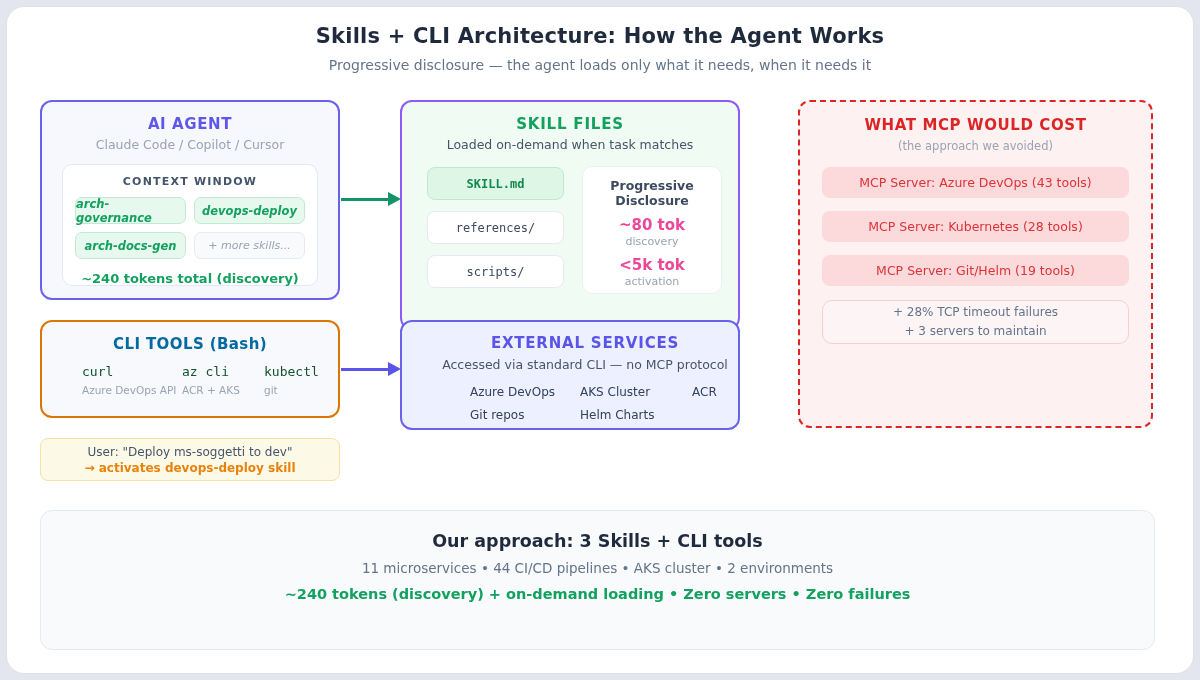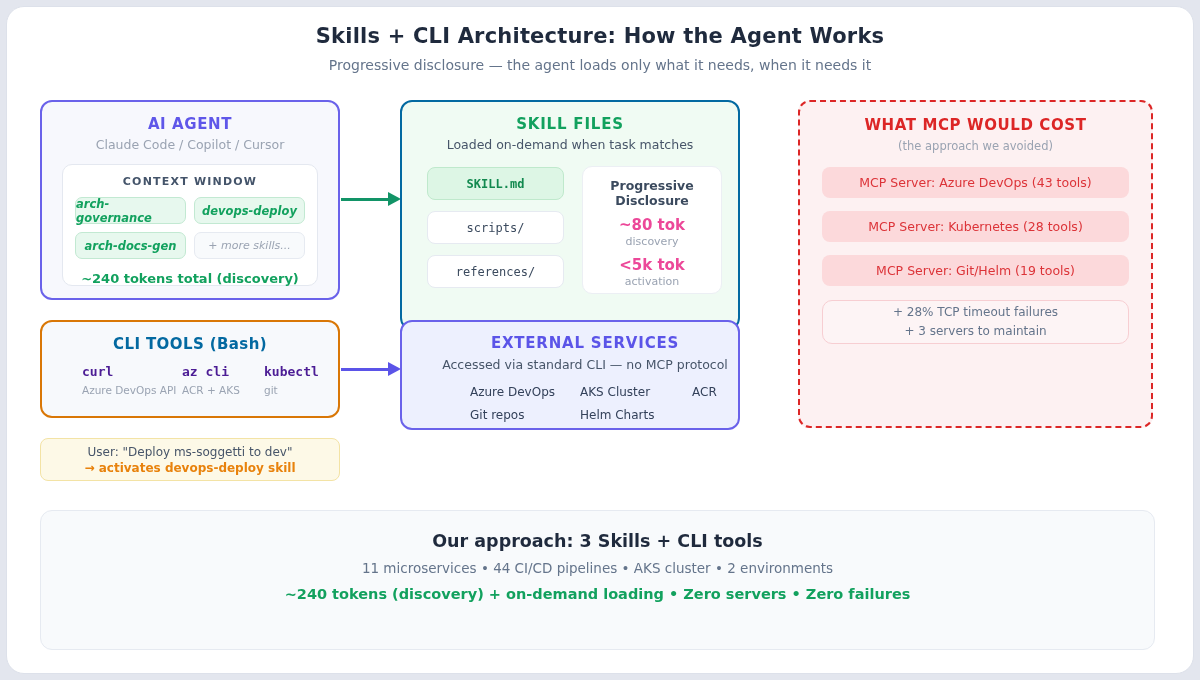--- a/index.html
+++ b/index.html
@@ -30,21 +30,21 @@
 
   
   .arrow-line{position:absolute;height:3px;}
   .arrow-head{position:absolute;width:0;height:0;border-top:7px solid transparent;border-bottom:7px solid transparent;}
   .arrow-green .arrow-line{left:341px;top:198px;width:47px;background:#129467;}
   .arrow-green .arrow-head{left:388px;top:192px;border-left:13px solid #129467;}
   .arrow-indigo .arrow-line{left:341px;top:368px;width:47px;background:#5b54e8;}
   .arrow-indigo .arrow-head{left:388px;top:362px;border-left:13px solid #5b54e8;}
 
   
-  .skill-files{left:400px;top:100px;width:340px;height:230px;background:#f0fbf3;border:2px solid #0369a1;}
+  .skill-files{left:400px;top:100px;width:340px;height:230px;background:#f0fbf3;border:2px solid #8b5cf6;}
   .sf-title{margin-top:13px;text-align:center;font-size:15px;font-weight:800;color:#12a15e;letter-spacing:.8px;}
   .sf-sub{margin-top:4px;text-align:center;font-size:12.5px;color:#475569;}
   .sf-files{position:absolute;left:25px;top:65px;width:137px;}
   .f-chip{display:flex;align-items:center;justify-content:center;height:31px;margin-bottom:11px;
           border-radius:8px;font-family:"DejaVu Sans Mono",monospace;font-size:12px;
           background:#ffffff;border:1px solid #e6eaf1;color:#3b4a5e;}
   .f-chip.main{background:#ddf6e5;border:1px solid #bfe9cc;color:#12894f;font-weight:700;}
   .pd-card{position:absolute;left:180px;top:64px;width:140px;height:128px;background:#ffffff;
            border:1px solid #eceff4;border-radius:10px;text-align:center;padding-top:11px;box-sizing:border-box;}
   .pd-title{font-size:12.5px;font-weight:800;color:#3b4a5e;}
@@ -63,21 +63,21 @@
   .big-chip .l1{font-size:15px;font-weight:800;color:#77201f;}
   .big-chip .l2{margin-top:2px;font-size:11px;color:#9c3f3f;}
   .note-chip{margin-top:14px;display:flex;flex-direction:column;align-items:center;justify-content:center;
              height:44px;background:#fdf4f5;border:1px solid #f7ced2;border-radius:10px;
              color:#64748b;font-size:12px;line-height:1.55;box-sizing:border-box;}
 
   
   .cli{left:40px;top:320px;width:300px;height:98px;background:#f7f9fc;border:2px solid #d97706;}
   .cli-title{margin-top:13px;text-align:center;font-size:15px;font-weight:800;color:#0369a1;letter-spacing:.4px;}
   .tool{position:absolute;top:42px;}
-  .tool .t-name{font-family:"DejaVu Sans Mono",monospace;font-size:13px;font-weight:700;color:#4c1d95;}
+  .tool .t-name{font-family:"DejaVu Sans Mono",monospace;font-size:13px;font-weight:400;color:#14532d;}
   .tool .t-desc{margin-top:5px;font-size:10.5px;color:#9aa3b2;}
   .tool.t1{left:40px;} .tool.t2{left:140px;} .tool.t3{left:222px;}
 
   
   .user-note{left:40px;top:438px;width:300px;height:43px;background:#fdf9e7;border:1px solid #f3e3a5;
              border-radius:8px;display:flex;flex-direction:column;align-items:center;justify-content:center;}
   .un-l1{font-size:12px;color:#475569;}
   .un-l2{margin-top:2px;font-size:12px;font-weight:800;color:#e8820c;}
 
   
@@ -124,22 +124,22 @@
   <div class="arrow-indigo">
     <div class="arrow-line"></div>
     <div class="arrow-head"></div>
   </div>
 
   <section class="box skill-files">
     <div class="sf-title">SKILL FILES</div>
     <div class="sf-sub">Loaded on-demand when task matches</div>
     <div class="sf-files">
       <div class="f-chip main">SKILL.md</div>
+      <div class="f-chip">references/</div>
       <div class="f-chip">scripts/</div>
-      <div class="f-chip">references/</div>
     </div>
     <div class="pd-card">
       <div class="pd-title">Progressive Disclosure</div>
       <div class="pd-val">~80 tok</div>
       <div class="pd-lab">discovery</div>
       <div class="pd-val">&lt;5k tok</div>
       <div class="pd-lab">activation</div>
     </div>
   </section>
 

